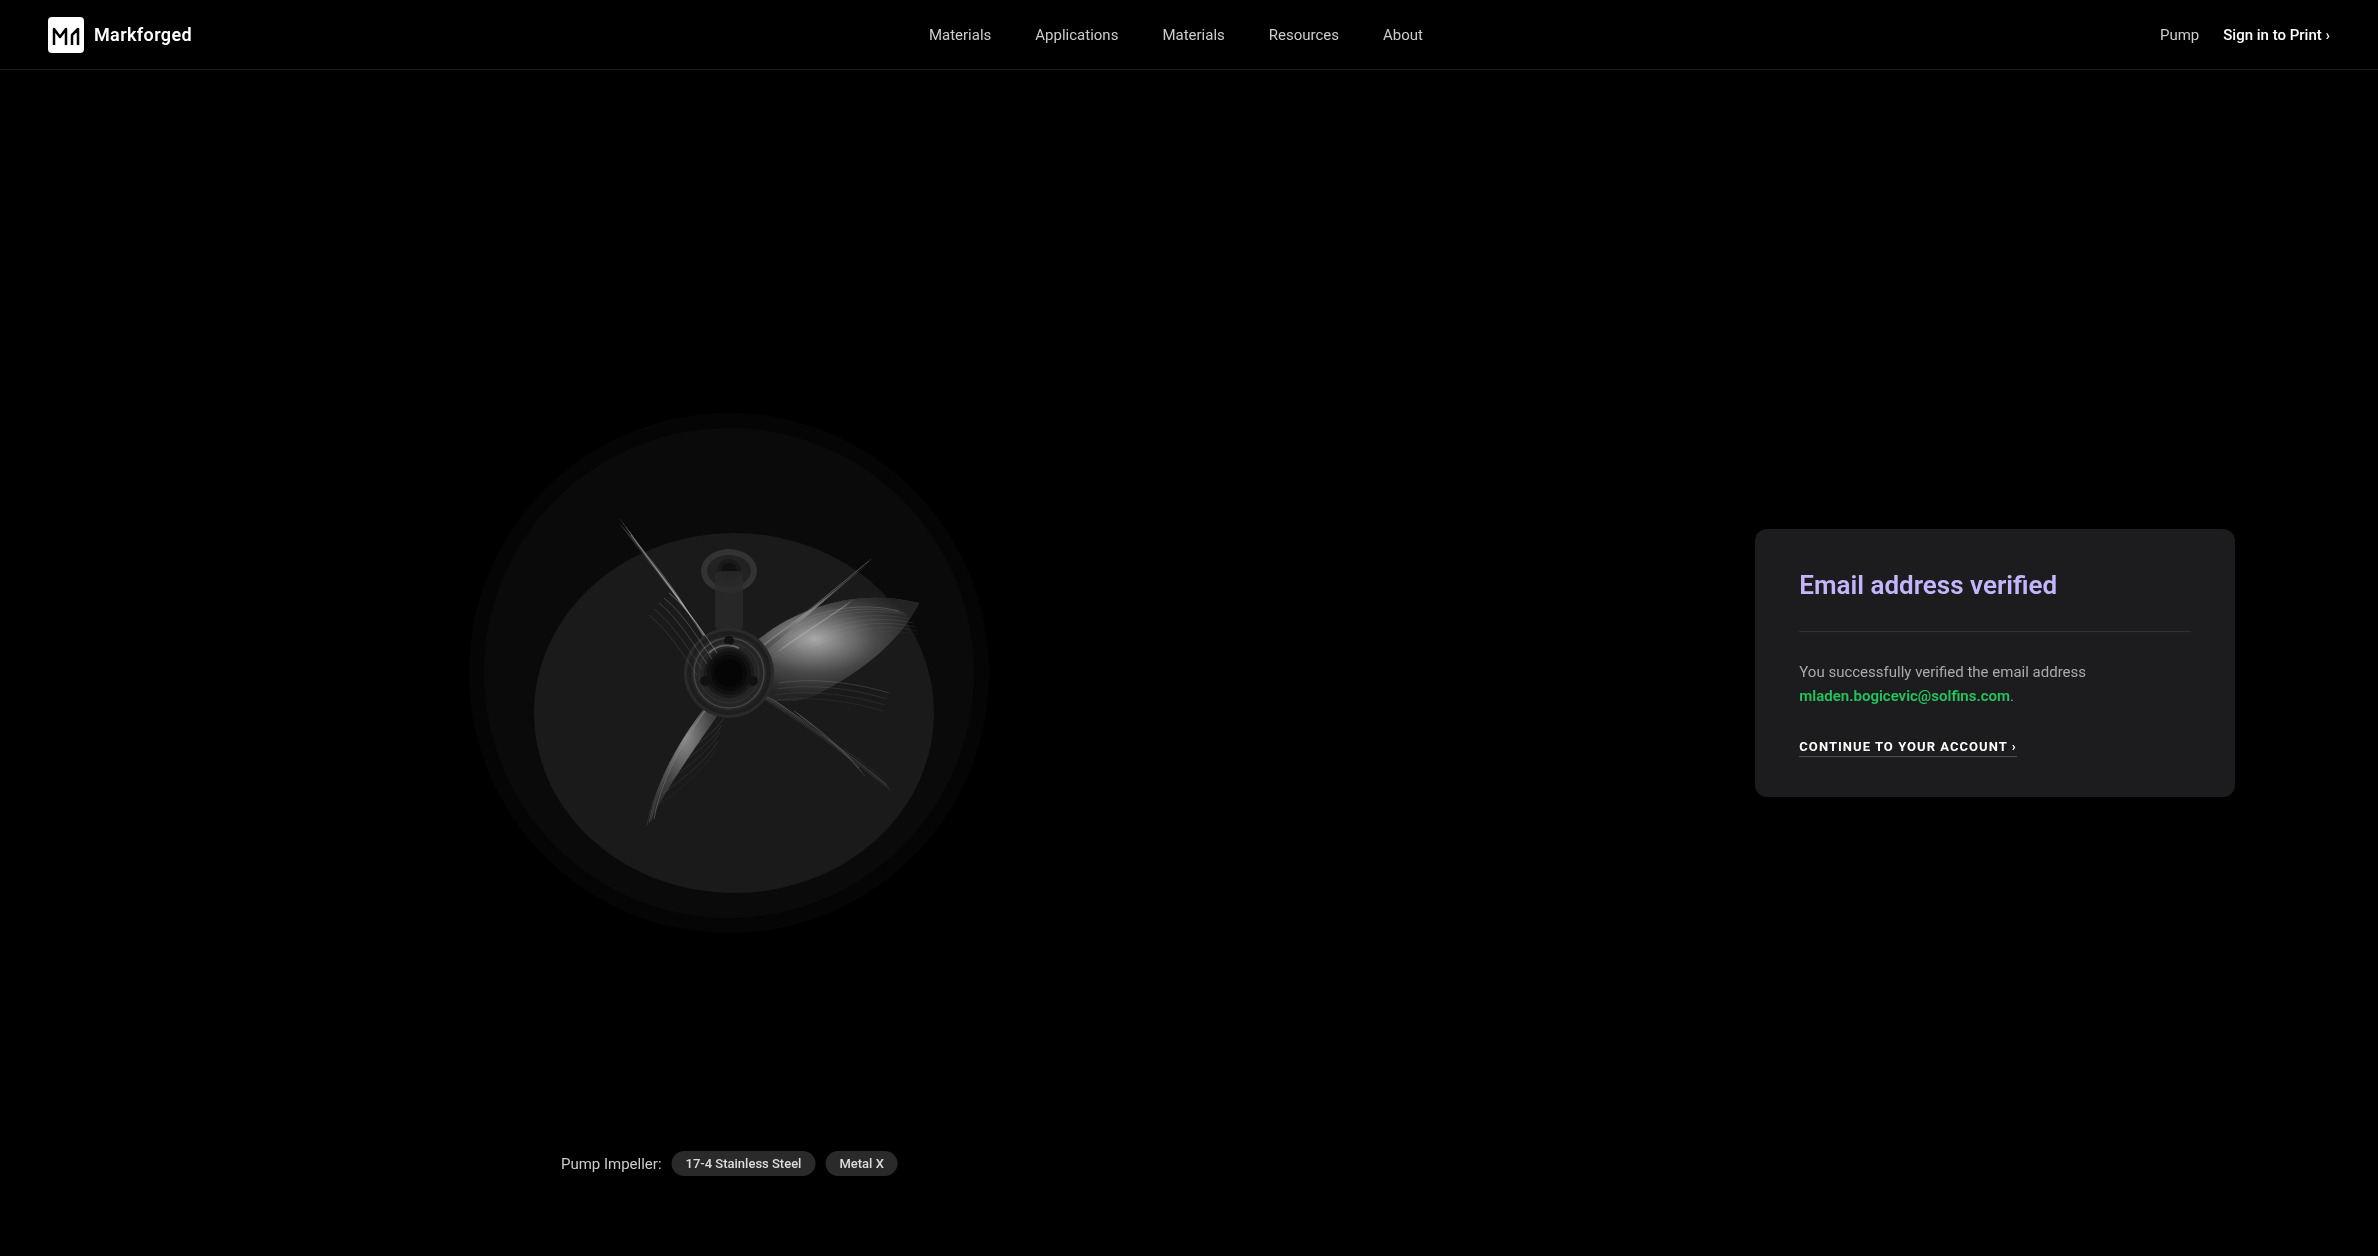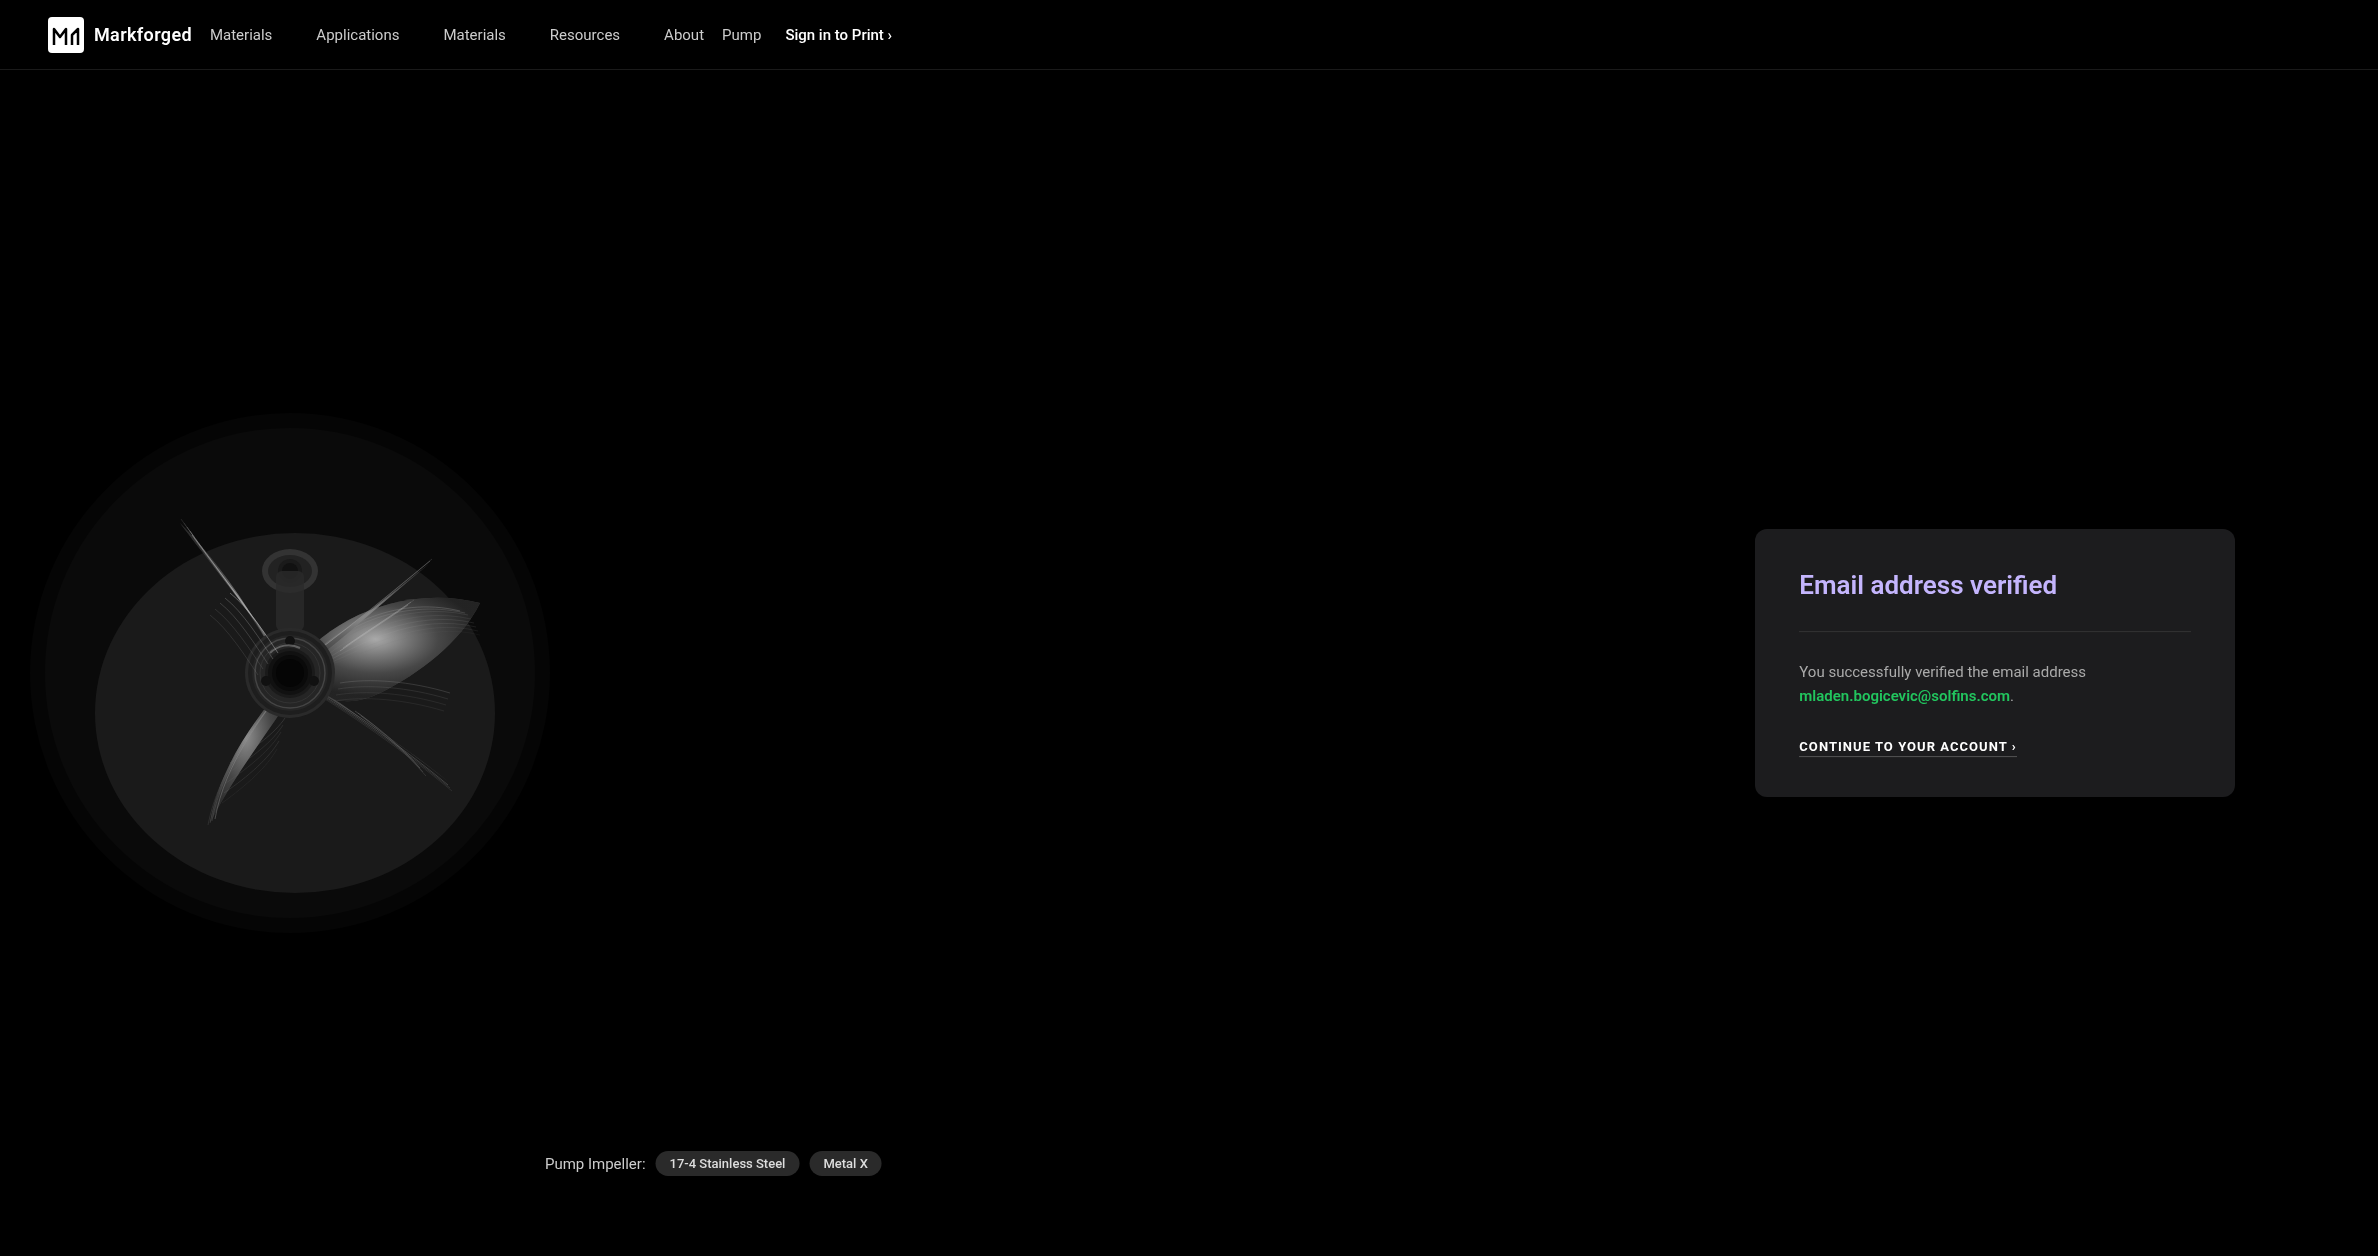--- a/index.html
+++ b/index.html
@@ -13,20 +13,21 @@
       color: #fff;
       font-family: -apple-system, BlinkMacSystemFont, 'Segoe UI', Roboto, Helvetica, Arial, sans-serif;
       min-height: 100vh;
       overflow-x: hidden;
     }
 
     
     nav {
       display: flex;
       align-items: center;
+      justify-content: space-between;
       padding: 0 48px;
       height: 70px;
       background-color: #000;
       border-bottom: 1px solid #1a1a1a;
       position: fixed;
       top: 0;
       left: 0;
       right: 0;
       z-index: 100;
     }
@@ -102,26 +103,27 @@
       min-height: calc(100vh - 70px);
       display: flex;
       align-items: center;
       justify-content: center;
       position: relative;
     }
 
     
     .product-image-container {
       position: absolute;
-      left: 0;
+      left: 16px;
       top: 0;
       bottom: 0;
       width: 60%;
       display: flex;
       align-items: center;
+      justify-content: center;
     }
 
     .product-image {
       width: 580px;
       height: 580px;
       position: relative;
       margin-top: 20px;
     }
 
     

